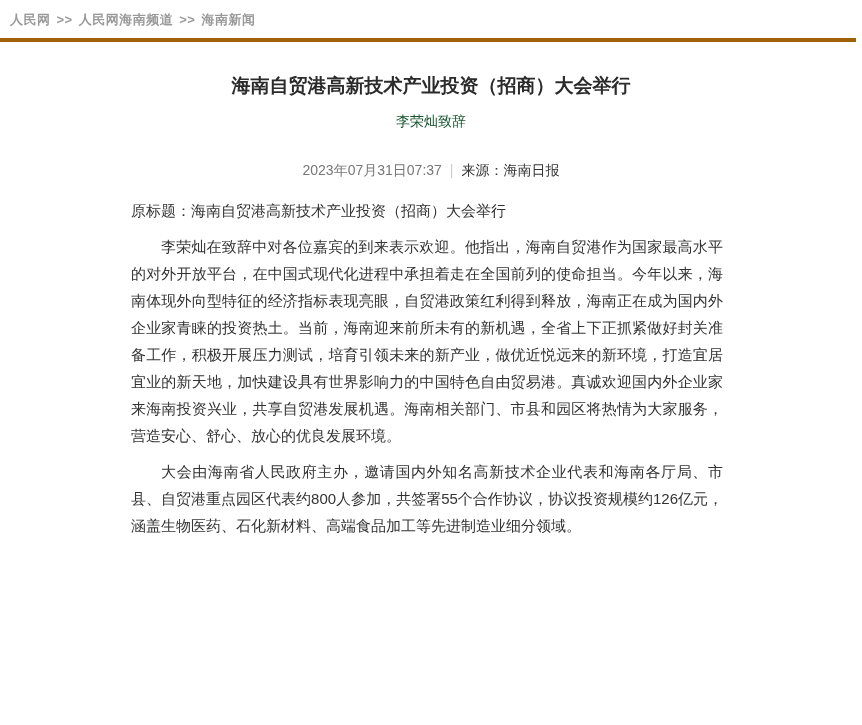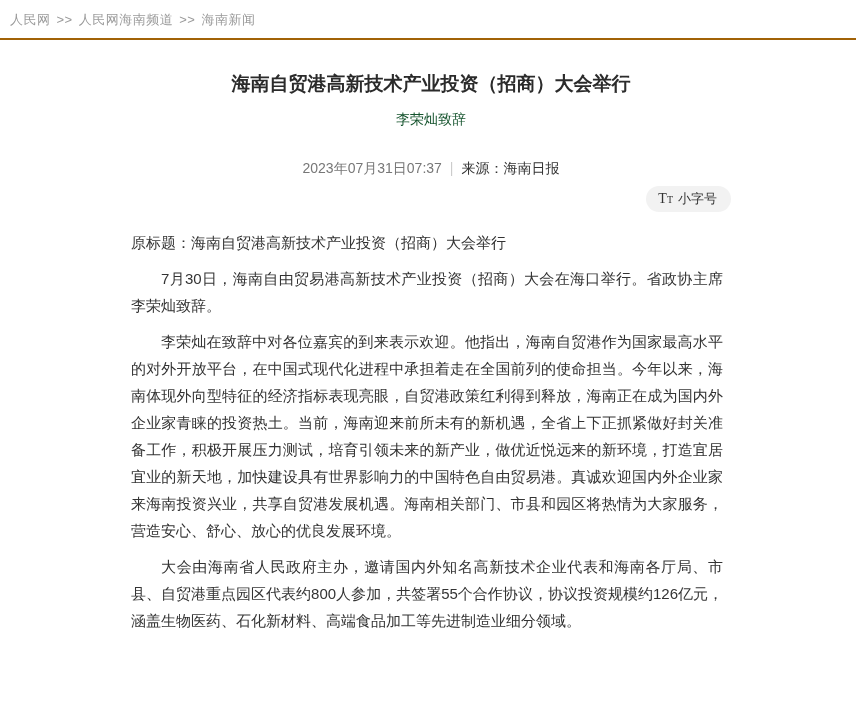--- a/index.html
+++ b/index.html
@@ -6,22 +6,23 @@
     margin: 0;
     padding: 0;
     background: #ffffff;
     width: 862px;
     height: 725px;
     overflow: hidden;
     font-family: "Liberation Sans", "DejaVu Sans", sans-serif;
   }
   .breadcrumb-bar {
     padding: 11px 10px 9px 10px;
-    border-bottom: 2px solid #a16207;
+    border-bottom: 4px solid #a16207;
     margin-right: 6px;
+    font-weight: bold;
   }
   .breadcrumb {
     font-size: 13px;
     color: #9a9a9a;
     letter-spacing: 0.5px;
   }
   .breadcrumb a {
     color: #9a9a9a;
     text-decoration: none;
     cursor: pointer;
@@ -111,27 +112,20 @@
 </div>
 
 <div class="article">
   <h1 class="title">海南自贸港高新技术产业投资（招商）大会举行</h1>
   <div class="subtitle">李荣灿致辞</div>
 
   <div class="meta">
     <span>2023年07月31日07:37</span><span class="pipe">|</span><span class="src-label">来源：</span><a class="source">海南日报</a>
   </div>
 
-  <div class="toolbar">
-    <button class="font-btn">
-      <span class="tt"><span class="t-big">T</span><span class="t-small">T</span></span>
-      <span>小字号</span>
-    </button>
-  </div>
 
   <div class="body">
       <p class="no-indent">原标题：海南自贸港高新技术产业投资（招商）大会举行</p>
-      <p>7月30日，海南自由贸易港高新技术产业投资（招商）大会在海口举行。省政协主席李荣灿致辞。</p>
       <p>李荣灿在致辞中对各位嘉宾的到来表示欢迎。他指出，海南自贸港作为国家最高水平的对外开放平台，在中国式现代化进程中承担着走在全国前列的使命担当。今年以来，海南体现外向型特征的经济指标表现亮眼，自贸港政策红利得到释放，海南正在成为国内外企业家青睐的投资热土。当前，海南迎来前所未有的新机遇，全省上下正抓紧做好封关准备工作，积极开展压力测试，培育引领未来的新产业，做优近悦远来的新环境，打造宜居宜业的新天地，加快建设具有世界影响力的中国特色自由贸易港。真诚欢迎国内外企业家来海南投资兴业，共享自贸港发展机遇。海南相关部门、市县和园区将热情为大家服务，营造安心、舒心、放心的优良发展环境。</p>
       <p>大会由海南省人民政府主办，邀请国内外知名高新技术企业代表和海南各厅局、市县、自贸港重点园区代表约800人参加，共签署55个合作协议，协议投资规模约126亿元，涵盖生物医药、石化新材料、高端食品加工等先进制造业细分领域。</p>
     </div>
 
 </div>
 
 </body></html>

